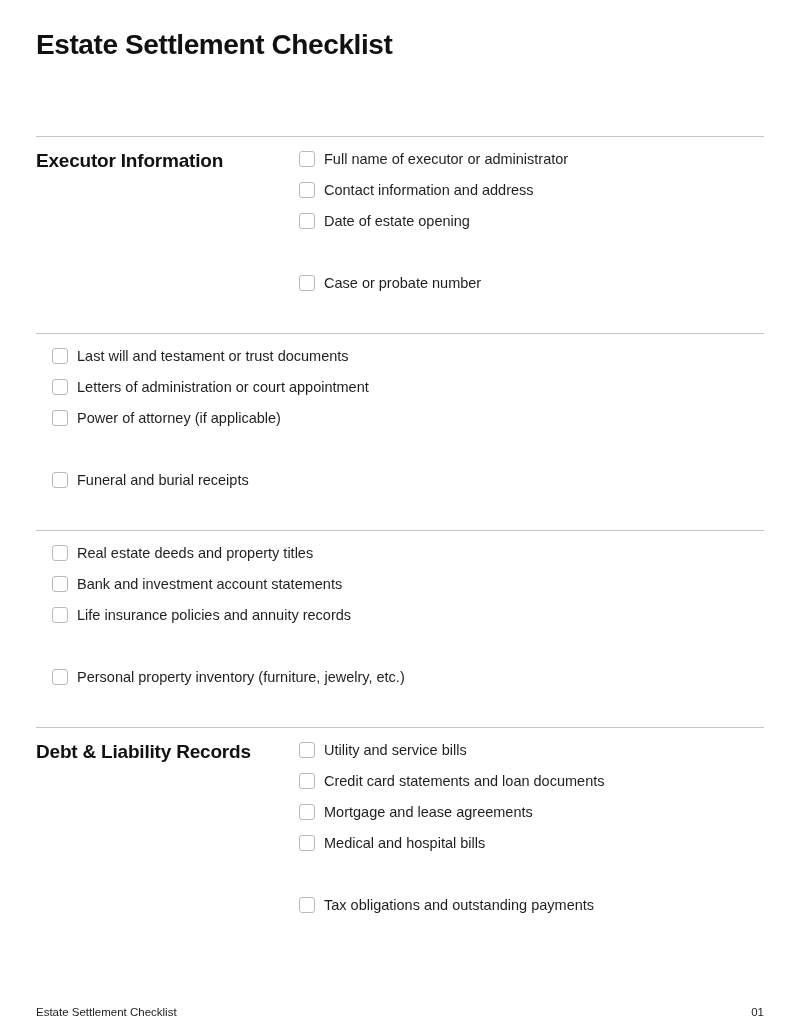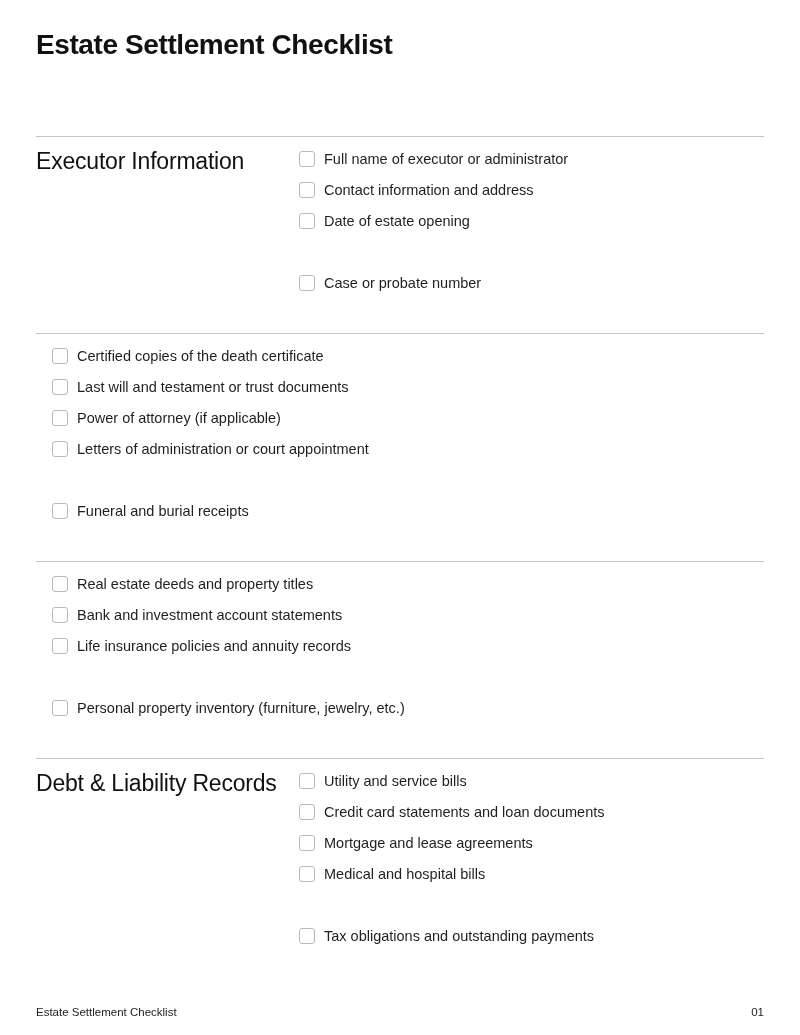--- a/index.html
+++ b/index.html
@@ -32,23 +32,23 @@
     display: flex;
     align-items: flex-start;
     border-top: 1px solid #c4c4c4;
     padding-top: 13px;
     padding-bottom: 41px;
   }
   .section-heading {
     margin: 0;
     width: 247px;
     flex: 0 0 247px;
-    font-size: 23px;
+    font-size: 19px;
     line-height: 22px;
-    font-weight: 400;
+    font-weight: 700;
     letter-spacing: -0.2px;
     color: #111111;
   }
   .items { flex: 1 1 auto; }
   .item {
     display: flex;
     align-items: flex-start;
     margin-bottom: 13px;
     min-height: 18px;
     padding-left: 16px;
@@ -111,33 +111,29 @@
           <span class="checkbox"></span>
           <span class="item-label">Case or probate number</span>
         </div>
       </div>
     </section>
 
     <section class="section">
       <div class="items">
         <div class="item">
           <span class="checkbox"></span>
-          <span class="item-label">Certified copies of the death certificate</span>
-        </div>
-        <div class="item">
-          <span class="checkbox"></span>
           <span class="item-label">Last will and testament or trust documents</span>
         </div>
         <div class="item">
           <span class="checkbox"></span>
-          <span class="item-label">Power of attorney (if applicable)</span>
+          <span class="item-label">Letters of administration or court appointment</span>
         </div>
         <div class="item">
           <span class="checkbox"></span>
-          <span class="item-label">Letters of administration or court appointment</span>
+          <span class="item-label">Power of attorney (if applicable)</span>
         </div>
         <div class="item">
           <span class="checkbox"></span>
           <span class="item-label">Funeral and burial receipts</span>
         </div>
       </div>
     </section>
 
     <section class="section">
       <div class="items">

